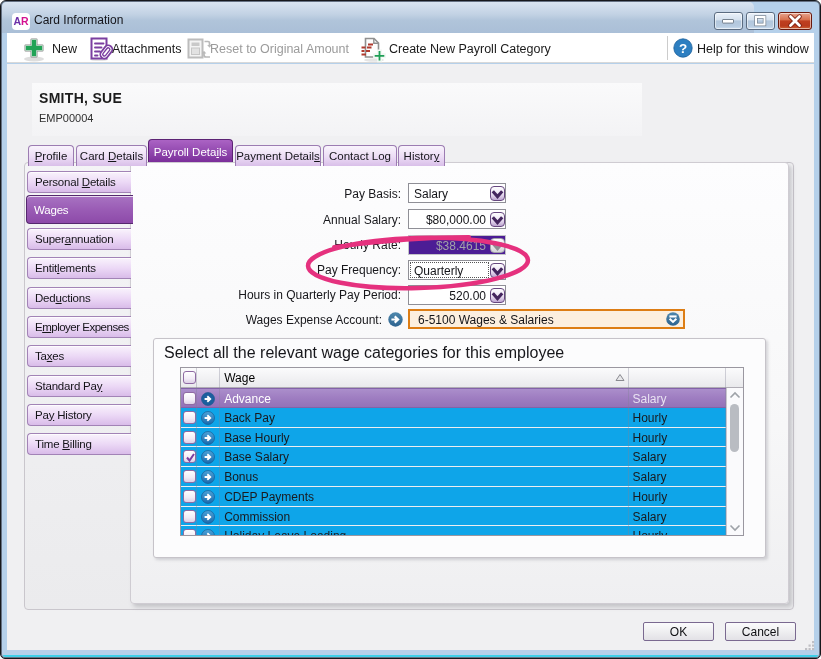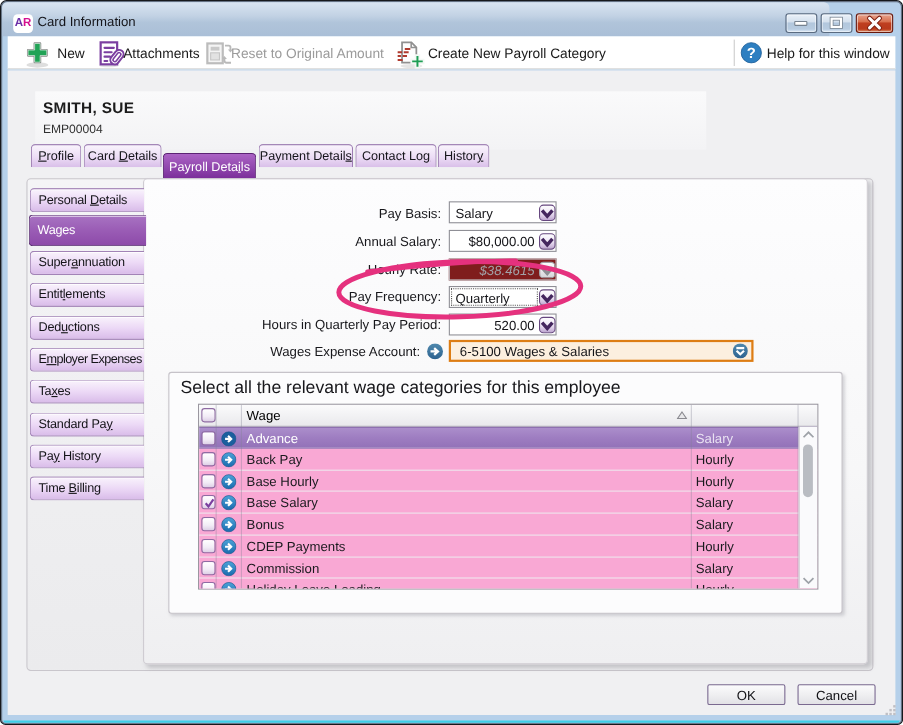--- a/index.html
+++ b/index.html
@@ -22,21 +22,21 @@
   border-bottom:1px solid #d9d9d9; }
 .tbtext { position:absolute; top:8.5px; font-size:12.5px; color:#1a1a1a; }
 .tbgrey { color:#9b9b9b; }
 #client { position:absolute; left:6px; top:63px; width:807px; height:586px; background:#f0f0f2; }
 
 #headbox { position:absolute; left:25px; top:19px; width:610px; height:53px;
   background:linear-gradient(#fafafb, #f3f3f5); }
 #hname { position:absolute; left:7px; top:7px; font-size:14px; font-weight:bold; color:#1c1c1c; letter-spacing:0.3px; }
 #hemp { position:absolute; left:7px; top:29px; font-size:11px; color:#303030; }
 
-.ttab { position:absolute; top:67px; height:21px; border:1px solid #9c7cb2; border-bottom:none;
+.ttab { position:absolute; top:81px; height:21px; border:1px solid #9c7cb2; border-bottom:none;
   border-radius:4px 4px 0 0; background:linear-gradient(#f9f4fc 0%, #ecdcf5 55%, #d9bfe9 100%);
   font-size:11.5px; color:#15151a; text-align:center; line-height:20px; white-space:nowrap; }
 .ttab.sel { top:75px; height:23px; line-height:24px; background:linear-gradient(#ab63c4 0%, #9148ae 55%, #7b2e9a 100%);
   color:#fff; border-color:#5c2374; z-index:6; }
 
 #outerpanel { position:absolute; left:17px; top:98px; width:770px; height:448px;
   background:linear-gradient(#f4f4f6, #ebebed); border:1px solid #c9c6cc; border-radius:4px; }
 #innerpanel { position:absolute; left:123px; top:98px; width:659px; height:442px;
   background:linear-gradient(#fdfdfe 0%, #f7f7f8 60%, #efeff1 100%); border:1px solid #cfccd2; border-radius:4px;
   box-shadow:3px 3px 4px rgba(120,120,130,0.35); }
@@ -54,21 +54,21 @@
 .fbtn svg, .gbtn svg { position:absolute; left:0px; top:2px; }
 .gbtn { position:absolute; width:15px; height:15px; top:2px; border-radius:4px; border:1px solid #a2a2a8;
   background:linear-gradient(#fbfbfc 0%, #ededef 45%, #d5d5d9 100%); }
 
 #wagebox { position:absolute; left:146px; top:274px; width:613px; height:220px;
   background:#fcfcfd; border:1px solid #c6c3c9; border-radius:3px; box-shadow:2px 2px 3px rgba(130,130,140,0.3); }
 #wagetable { position:absolute; left:25.5px; top:28px; width:564px; height:169px; background:#fff; font-size:12px; overflow:hidden;
   border:1px solid #9a97a0; }
 #whead { position:absolute; left:0; top:0; width:562px; height:20px;
   background:linear-gradient(#fbfbfc, #e9e9ec); border-bottom:1px solid #b0adb5; }
-.wrow { position:absolute; left:0; width:562px; height:19.7px; font-size:12px; color:#1a1a1e; background:#f9a8d4; border-bottom:1px solid #ededf0; }
+.wrow { position:absolute; left:0; width:562px; height:19.7px; font-size:12px; color:#1a1a1e; background:#0ea5e9; border-bottom:1px solid #ededf0; }
 .wrow.sel { background:linear-gradient(#ab8ecb 0%, #9e7dc1 50%, #9372b8 100%); color:#fff;
   border-top:1px solid #8362a8; border-bottom:1px solid #8362a8; }
 .cbx { position:absolute; width:13px; height:13px; border:1px solid #8f6ba3; border-radius:3px;
   background:linear-gradient(#ffffff 0%, #f2ecf6 60%, #ddd0e6 100%); }
 .colline { position:absolute; top:0; width:1px; background:rgba(130,130,150,0.35); }
 
 .fbutton { position:absolute; top:558px; height:19px; border:1px solid #7a6990; border-radius:2px;
   background:linear-gradient(#fbfbfc 0%, #efeff1 50%, #e2e1e6 100%); font-size:12px; color:#101014;
   text-align:center; line-height:18px; }
 #okbtn { left:636px; width:71px; }
@@ -181,21 +181,21 @@
       <div class="flabel" style="left:150px;top:149px;width:244px;">Annual Salary:</div>
       <div class="ffield" style="left:401px;top:145px;width:98px;">
         <span style="position:absolute;right:19px;top:3px;">$80,000.00</span>
         <div class="fbtn" style="left:81px;">
             <svg width="13" height="11" viewBox="0 0 13 11">
               <path d="M1.8 2.2 L6.5 7.6 L11.2 2.2" fill="none" stroke="#44265e" stroke-width="3.1"></path>
             </svg>
           </div>
       </div>
       <div class="flabel" style="left:150px;top:174px;width:244px;">Hourly Rate:</div>
-      <div class="ffield" style="left:401px;top:170.5px;width:98px;background:#7f1d1d;border-color:#c3c3c7;color:#a2a2a8;font-style:italic;">
+      <div class="ffield" style="left:401px;top:170.5px;width:98px;background:#4c1d95;border-color:#c3c3c7;color:#a2a2a8;">
         <span style="position:absolute;right:19px;top:3px;">$38.4615</span>
         <div class="gbtn" style="left:81px;">
             <svg width="13" height="11" viewBox="0 0 13 11">
               <path d="M1.8 2.2 L6.5 7.6 L11.2 2.2" fill="none" stroke="#8e8e93" stroke-width="3.1"></path>
             </svg>
           </div>
       </div>
       <div class="flabel" style="left:150px;top:199px;width:244px;">Pay Frequency:</div>
       <div class="ffield" style="left:401px;top:195.5px;width:98px;text-align:center;">
         <div style="position:absolute;left:1px;top:1px;width:79px;height:16px;border:1px dotted #555;"></div>

